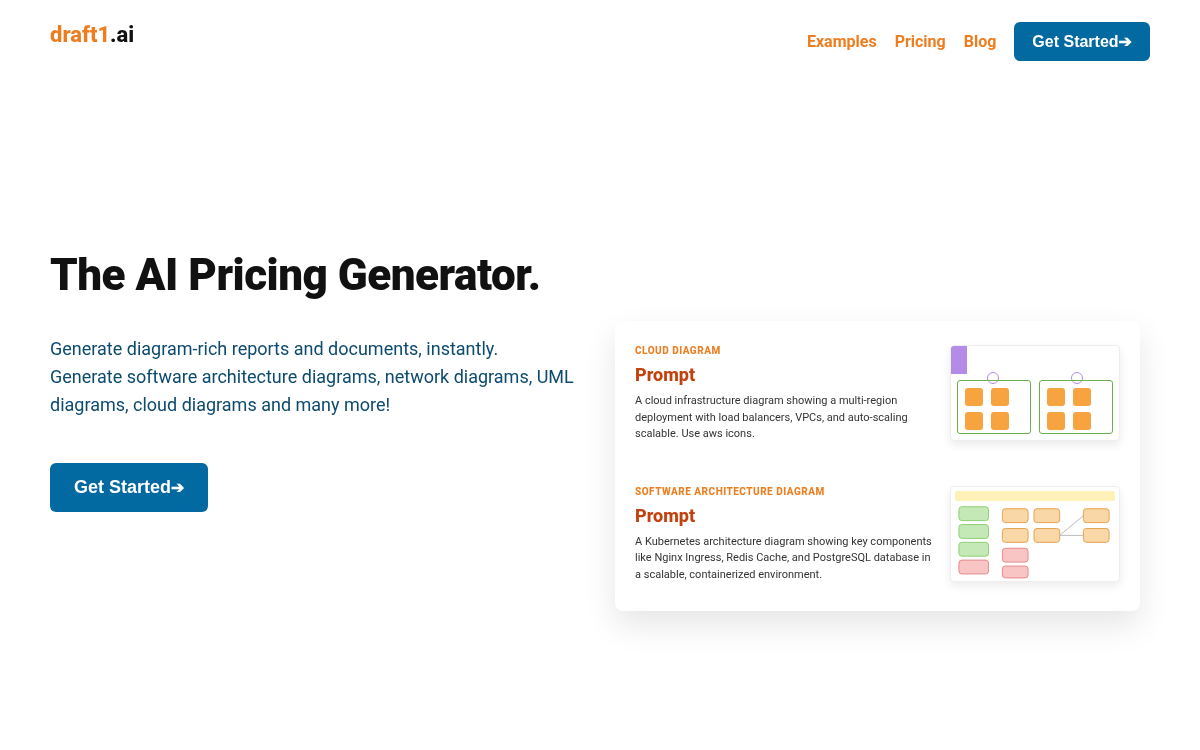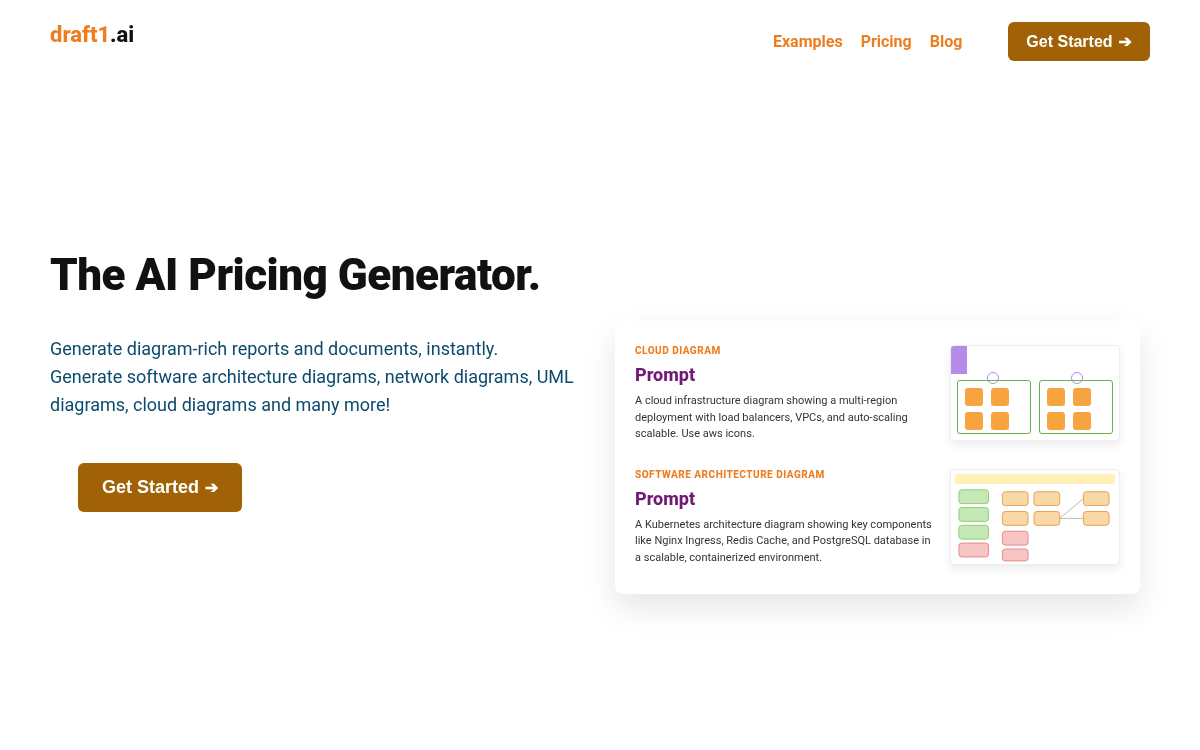--- a/index.html
+++ b/index.html
@@ -27,32 +27,30 @@
     gap: 18px;
   }
   .nav a {
     color: #ee7d1f;
     font-weight: 700;
     font-size: 16px;
     text-decoration: none;
     cursor: pointer;
   }
   .btn {
-    background: #a16207;
+    background: #0369a1;
     color: #fff;
     font-weight: 700;
     font-size: 16px;
     padding: 10px 18px;
     border-radius: 6px;
     border: none;
     cursor: pointer;
     display: inline-flex;
     align-items: center;
-    gap: 6px;
-    margin-left: 28px;
   }
   .btn .arrow { font-size: 16px; }
   .main {
     display: flex;
     padding: 190px 50px 0 50px;
     gap: 30px;
   }
   .left {
     flex: 0 0 525px;
   }
@@ -83,39 +81,39 @@
     position: absolute;
     top: 70px;
     left: 10px;
     right: 10px;
     background: #fff;
     border-radius: 8px;
     box-shadow: 0 14px 32px rgba(0,0,0,0.10);
     padding: 24px 20px 28px 20px;
     display: flex;
     flex-direction: column;
-    gap: 26px;
+    gap: 43px;
   }
   .example {
     display: flex;
     gap: 16px;
     align-items: flex-start;
   }
   .example-text { flex: 1; }
   .example-tag {
     color: #ee7d1f;
     font-size: 10px;
     font-weight: 800;
     letter-spacing: 0.5px;
     margin-bottom: 8px;
   }
   .example-title {
     font-size: 18px;
     font-weight: 800;
-    color: #701a75;
+    color: #c2410c;
     margin-bottom: 8px;
   }
   .example-desc {
     font-size: 11px;
     color: #333;
     line-height: 1.5;
   }
   .example-thumb {
     width: 170px;
     height: 96px;

